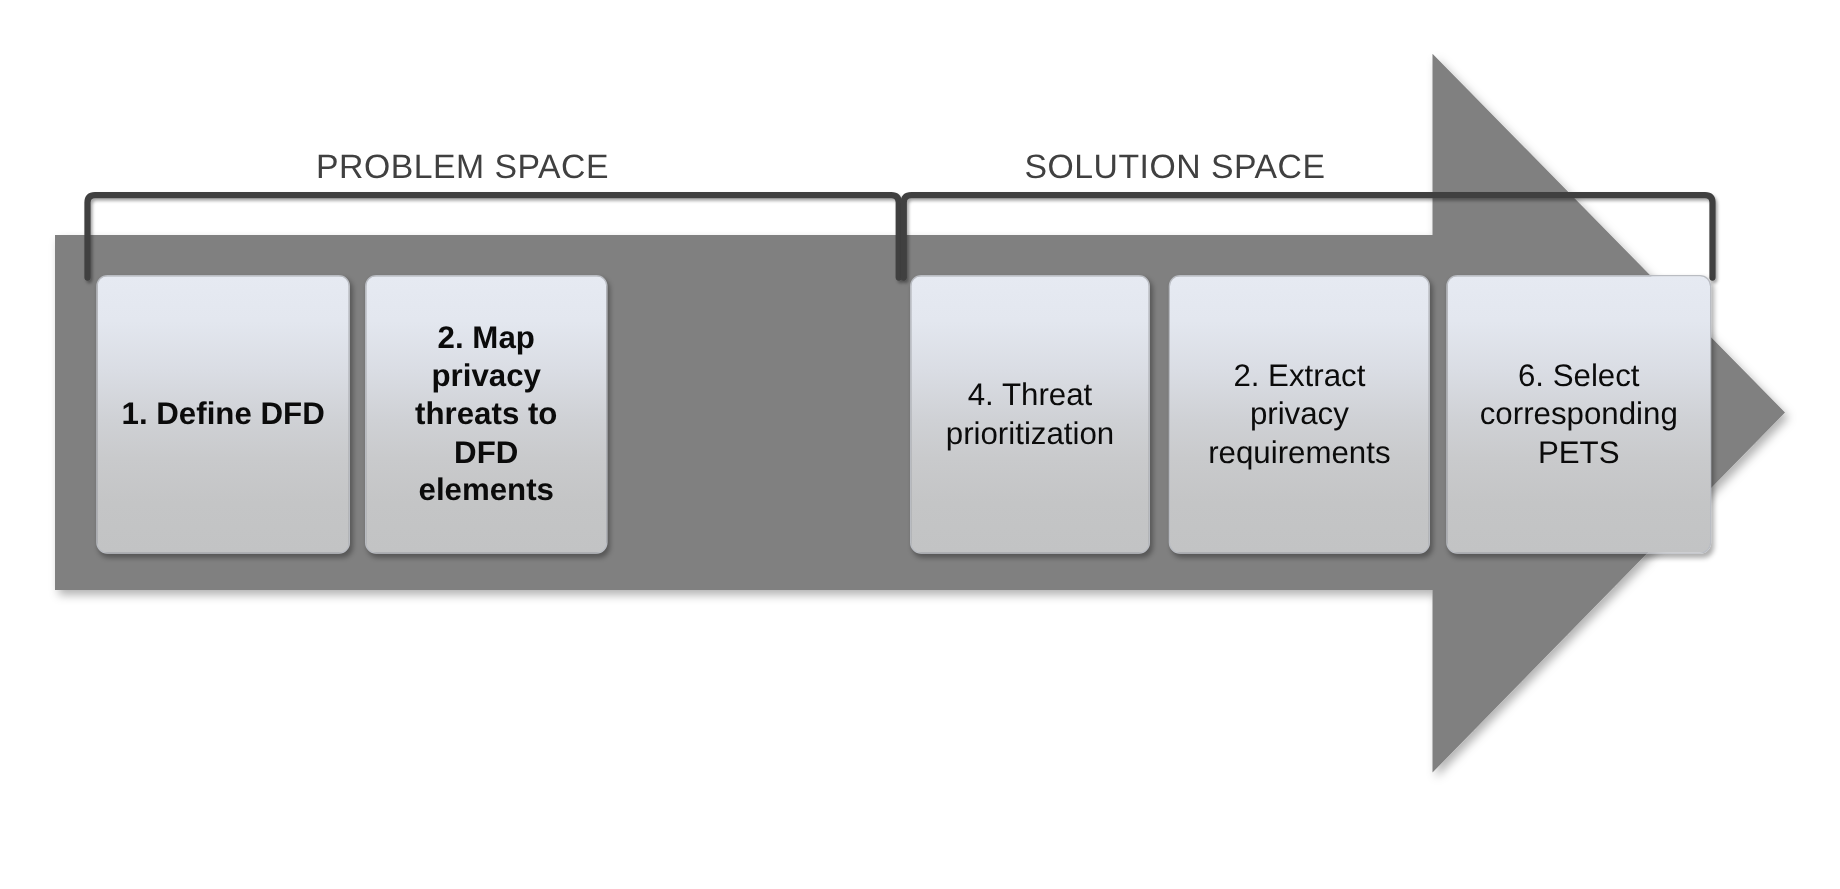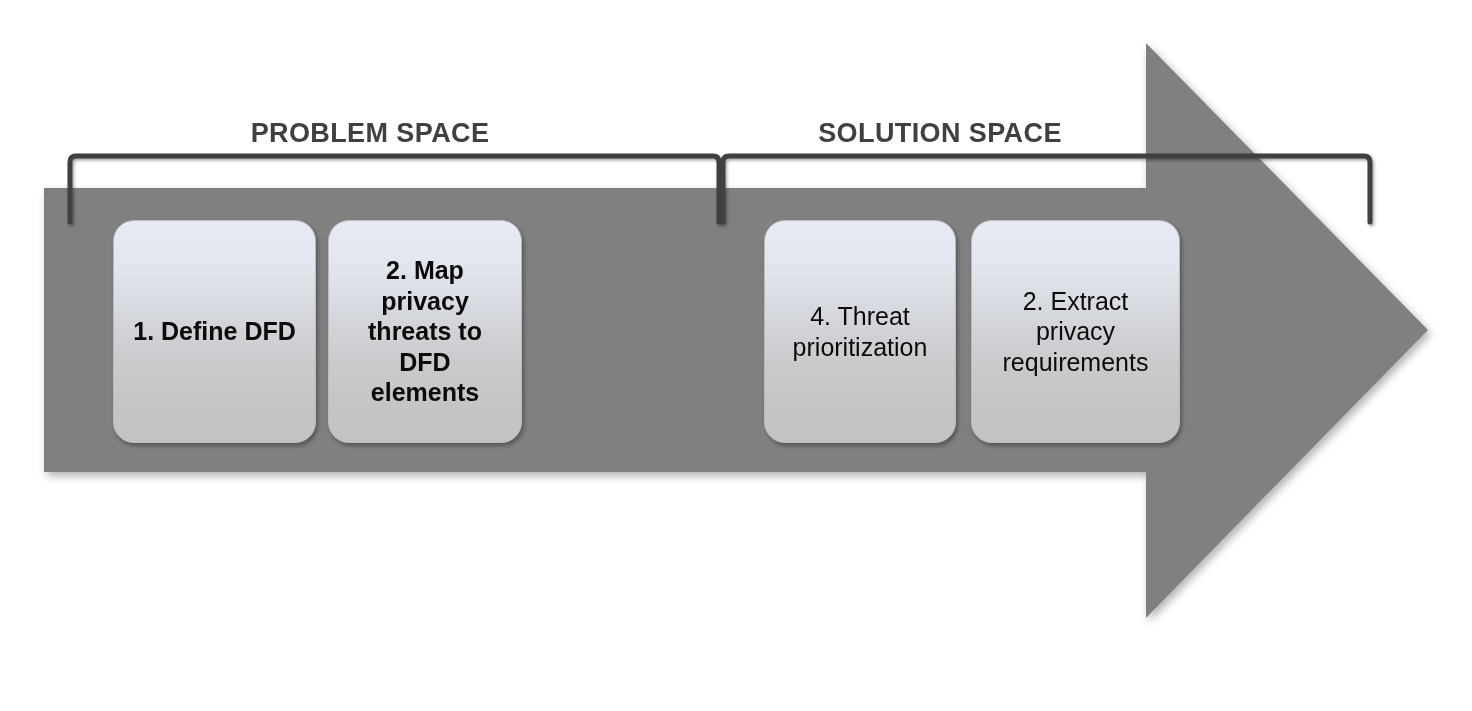--- a/index.html
+++ b/index.html
@@ -24,53 +24,52 @@
     width: 1472px;
     height: 711px;
   }
   .bracket-label {
     position: absolute;
     font-size: 27px;
     letter-spacing: 0.4px;
     color: #404040;
     white-space: nowrap;
     text-align: center;
-    font-weight: 700;
+    font-weight: 400;
   }
   #label-problem-space {
     left: 190px;
     top: 118px;
     width: 360px;
   }
   #label-solution-space {
     left: 760px;
     top: 118px;
     width: 360px;
   }
   .step-box {
     position: absolute;
     top: 220px;
     height: 223px;
-    border-radius: 21px;
+    border-radius: 9px;
     background: linear-gradient(to bottom,
         #e6eaf2 0%,
         #e3e7ef 16%,
         #dadde4 34%,
         #cfd1d5 52%,
         #c9cacc 66%,
         #c4c5c6 82%,
         #c2c3c4 100%);
     border: 1px solid #b9bcc2;
     box-shadow: 2px 3px 4px rgba(0,0,0,0.32);
     display: flex;
     align-items: center;
     justify-content: center;
     box-sizing: border-box;
     padding: 4px 8px;
-    margin-left: 36px;
   }
   .step-label {
     font-size: 25px;
     line-height: 1.22;
     color: #0b0b0b;
     text-align: center;
     width: 100%;
     white-space: pre-line;
   }
   .step-label.bold {
@@ -123,14 +122,19 @@
     <span class="step-label regular">4. Threat
 prioritization</span>
   </div>
 
   <div class="step-box" style="left:935px; width:209px;">
     <span class="step-label regular">2. Extract
 privacy
 requirements</span>
   </div>
 
+  <div class="step-box" style="left:1157px; width:212px;">
+    <span class="step-label regular">6. Select
+corresponding
+PETS</span>
+  </div>
 
 </div>
 
 </body></html>

